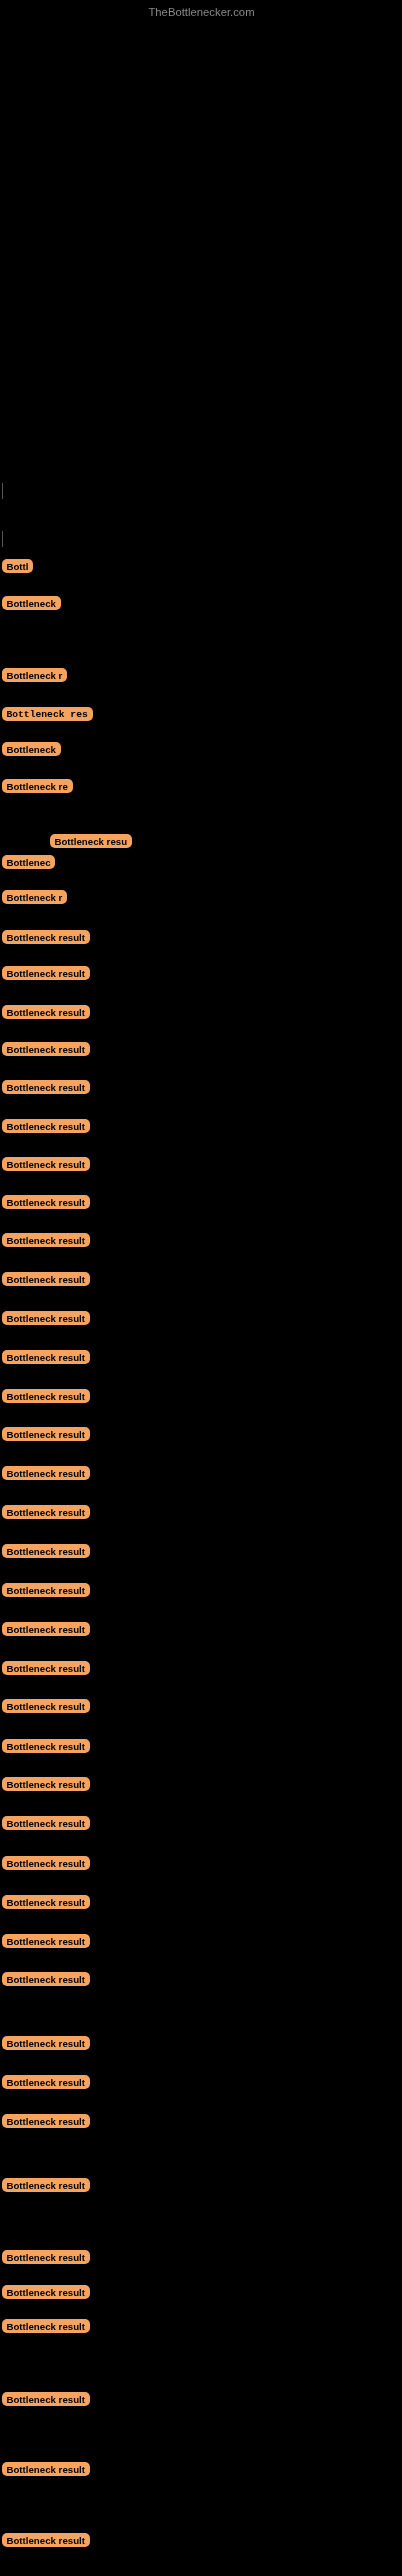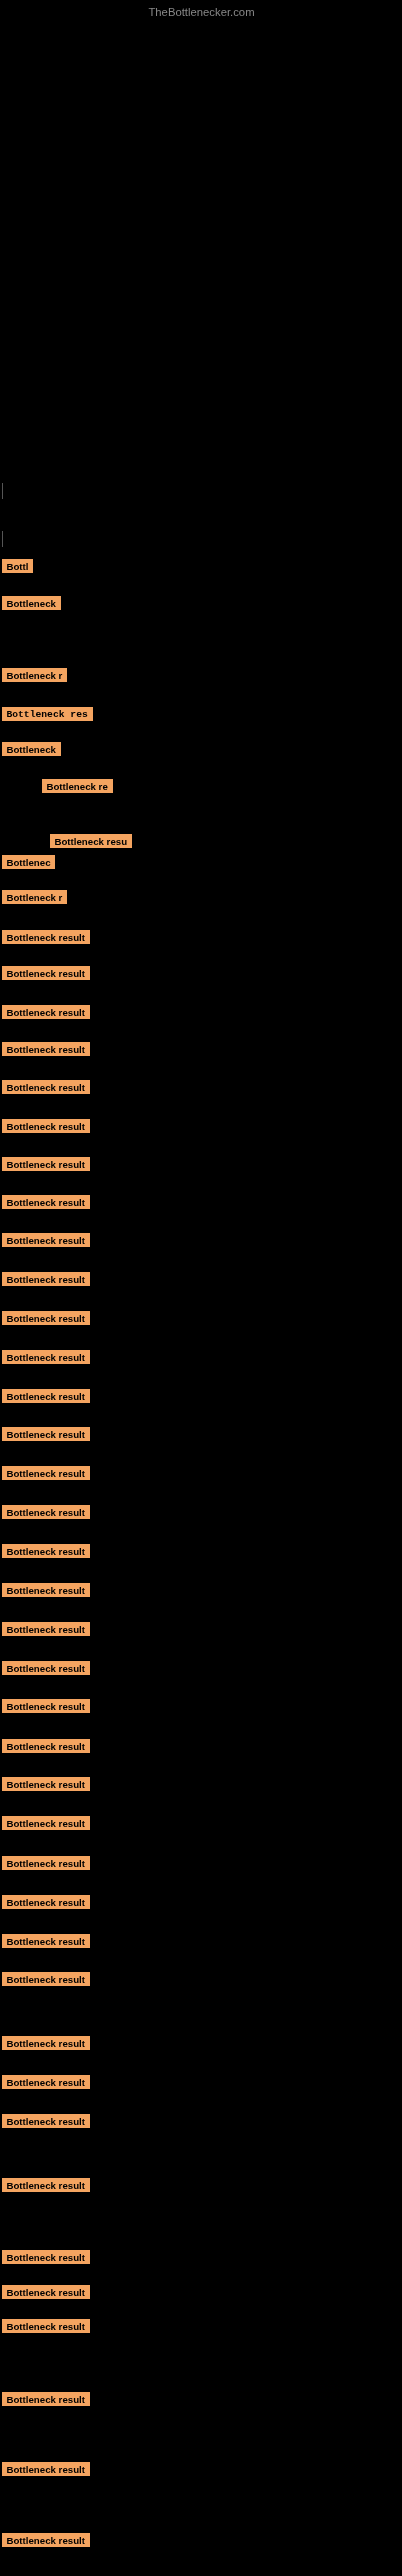--- a/index.html
+++ b/index.html
@@ -22,21 +22,21 @@
       color: #888;
       font-size: 11.3px;
       white-space: nowrap;
     }
     .bottleneck-badge {
       background-color: #f4a460;
       color: #000;
       font-size: 9.7px;
       font-weight: bold;
       padding: 1.6px 4.8px;
-      border-radius: 0;
+      border-radius: 5px;
       display: inline-block;
       white-space: nowrap;
       overflow: hidden;
     }
     .badge-container {
       position: absolute;
       left: 1.6px;
     }
     .cursor-line {
       position: absolute;
@@ -54,21 +54,21 @@
 <div id="badges-container"></div>
 
 <div class="cursor-line" style="top: 483px;"></div>
 <div class="cursor-line" style="top: 531px;"></div>
 <div class="badge-container" style="top: 559px;"><span class="bottleneck-badge">Bottl</span></div>
 <div class="badge-container" style="top: 596px;"><span class="bottleneck-badge">Bottleneck</span></div>
 <div class="badge-container" style="top: 668px;"><span class="bottleneck-badge">Bottle</span></div>
 <div class="badge-container" style="top: 668px;"><span class="bottleneck-badge">Bottleneck r</span></div>
 <div class="badge-container" style="top: 707px; font-family: Liberation Mono, monospace;"><span class="bottleneck-badge">Bottleneck res</span></div>
 <div class="badge-container" style="top: 742px;"><span class="bottleneck-badge">Bottleneck</span></div>
-<div class="badge-container" style="top: 779px; margin-left: 40px;"><span class="bottleneck-badge">Bottleneck re</span></div>
+<div class="badge-container" style="top: 779px;"><span class="bottleneck-badge">Bottleneck re</span></div>
 <div class="badge-container" style="top: 855px;"><span class="bottleneck-badge">Bottlenec</span></div>
 <div class="badge-container" style="top: 834px; padding-left: 48px;"><span class="bottleneck-badge">Bottleneck resu</span></div>
 <div class="badge-container" style="top: 890px;"><span class="bottleneck-badge">Bottleneck r</span></div>
 <div class="badge-container" style="top: 930px;"><span class="bottleneck-badge">Bottleneck result</span></div>
 <div class="badge-container" style="top: 966px;"><span class="bottleneck-badge">Bottleneck result</span></div>
 <div class="badge-container" style="top: 1005px;"><span class="bottleneck-badge">Bottleneck result</span></div>
 <div class="badge-container" style="top: 1042px;"><span class="bottleneck-badge">Bottleneck result</span></div>
 <div class="badge-container" style="top: 1080px;"><span class="bottleneck-badge">Bottleneck result</span></div>
 <div class="badge-container" style="top: 1119px;"><span class="bottleneck-badge">Bottleneck result</span></div>
 <div class="badge-container" style="top: 1157px;"><span class="bottleneck-badge">Bottleneck result</span></div>

